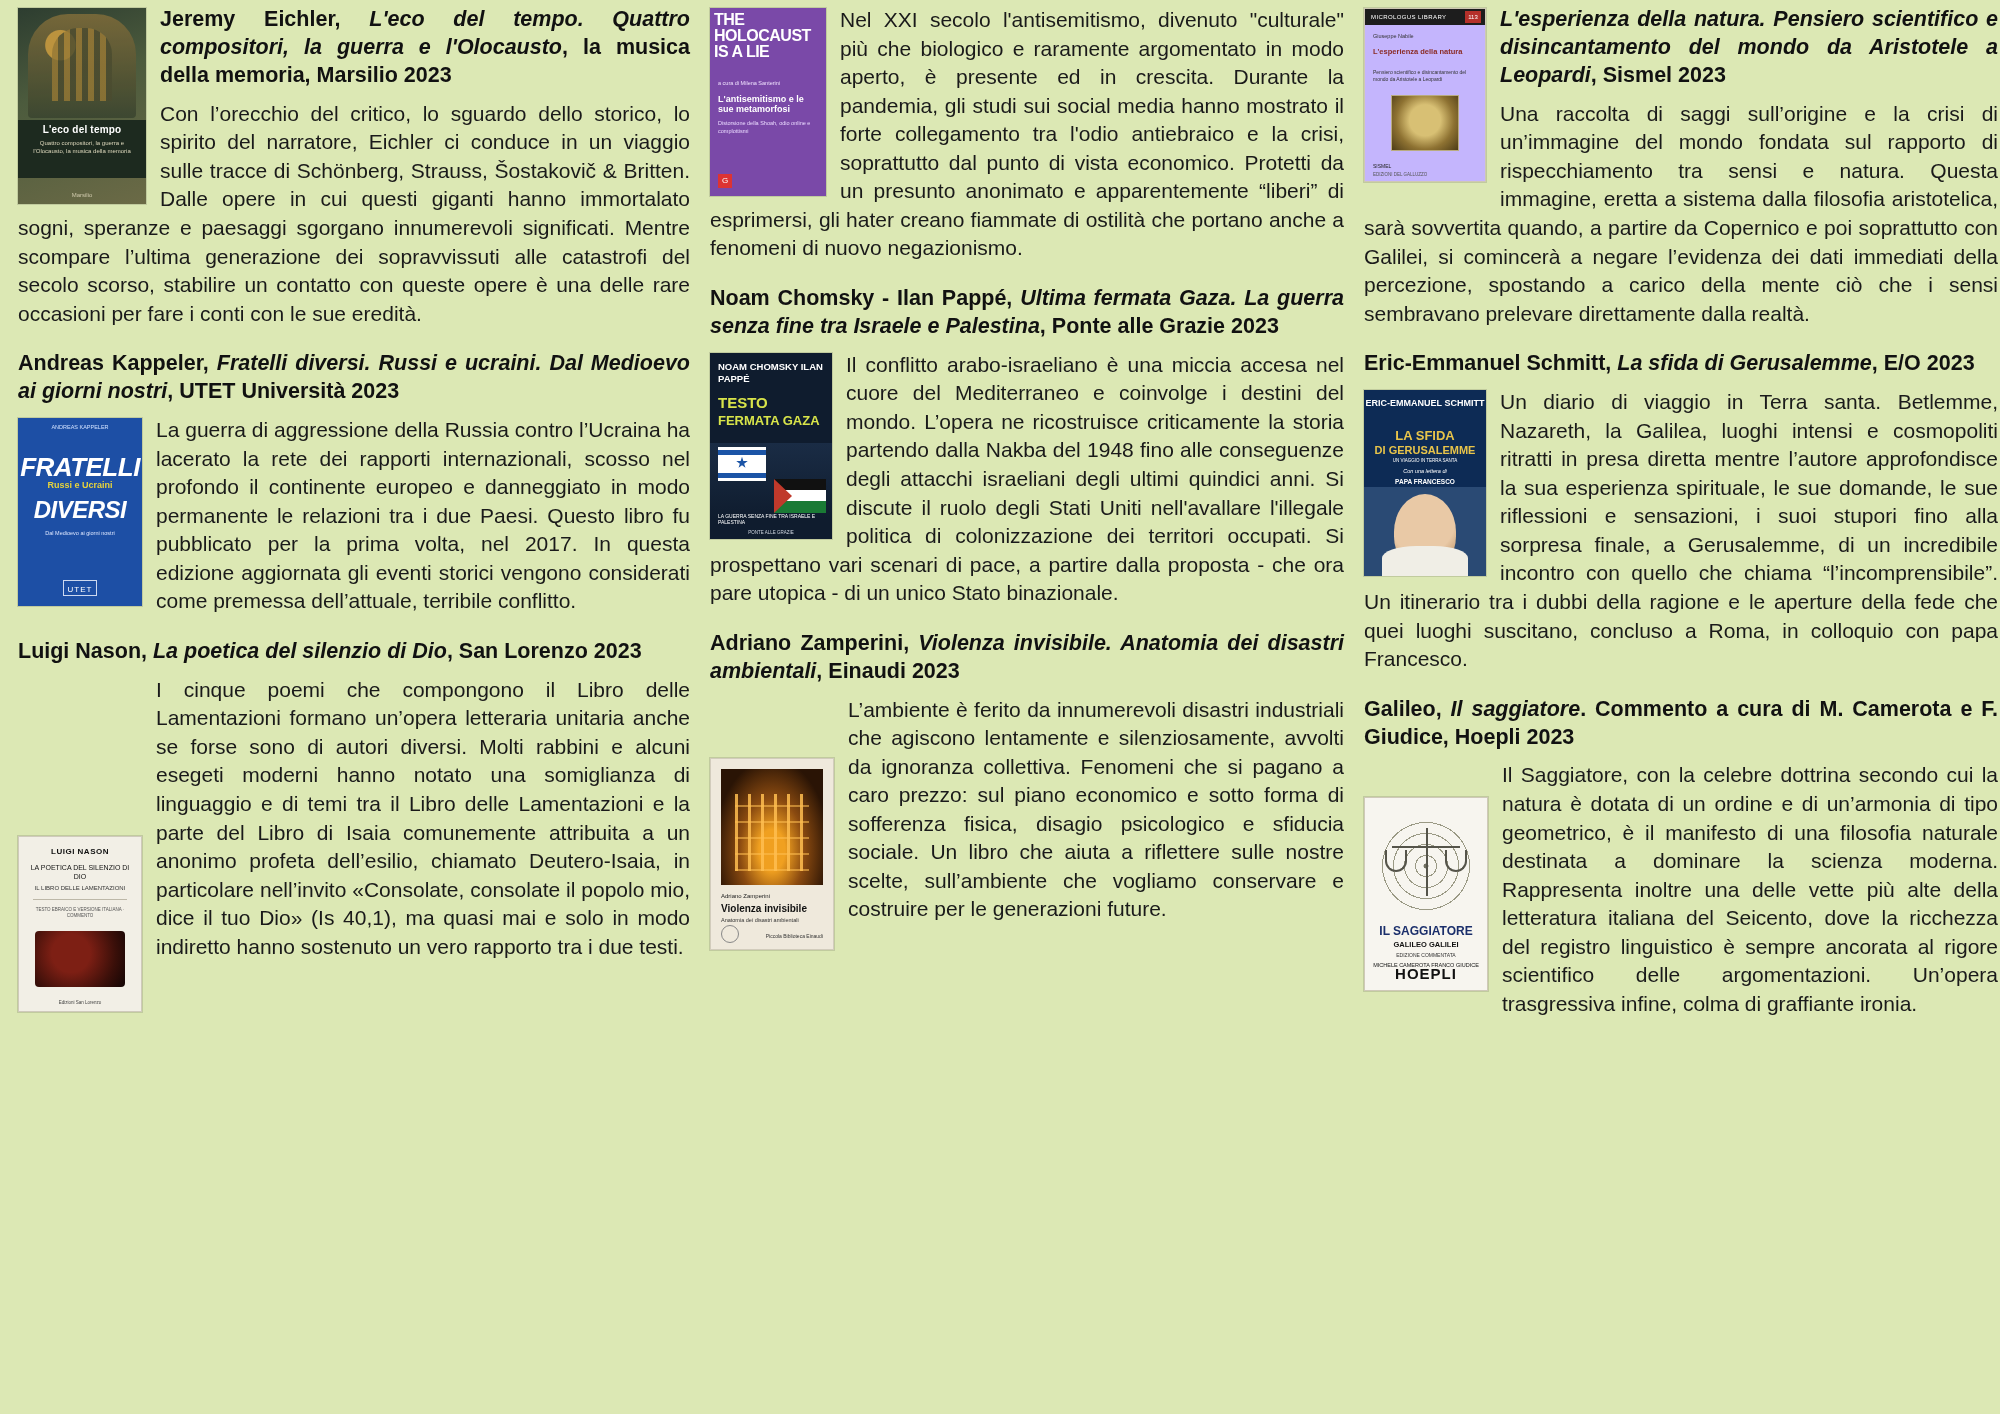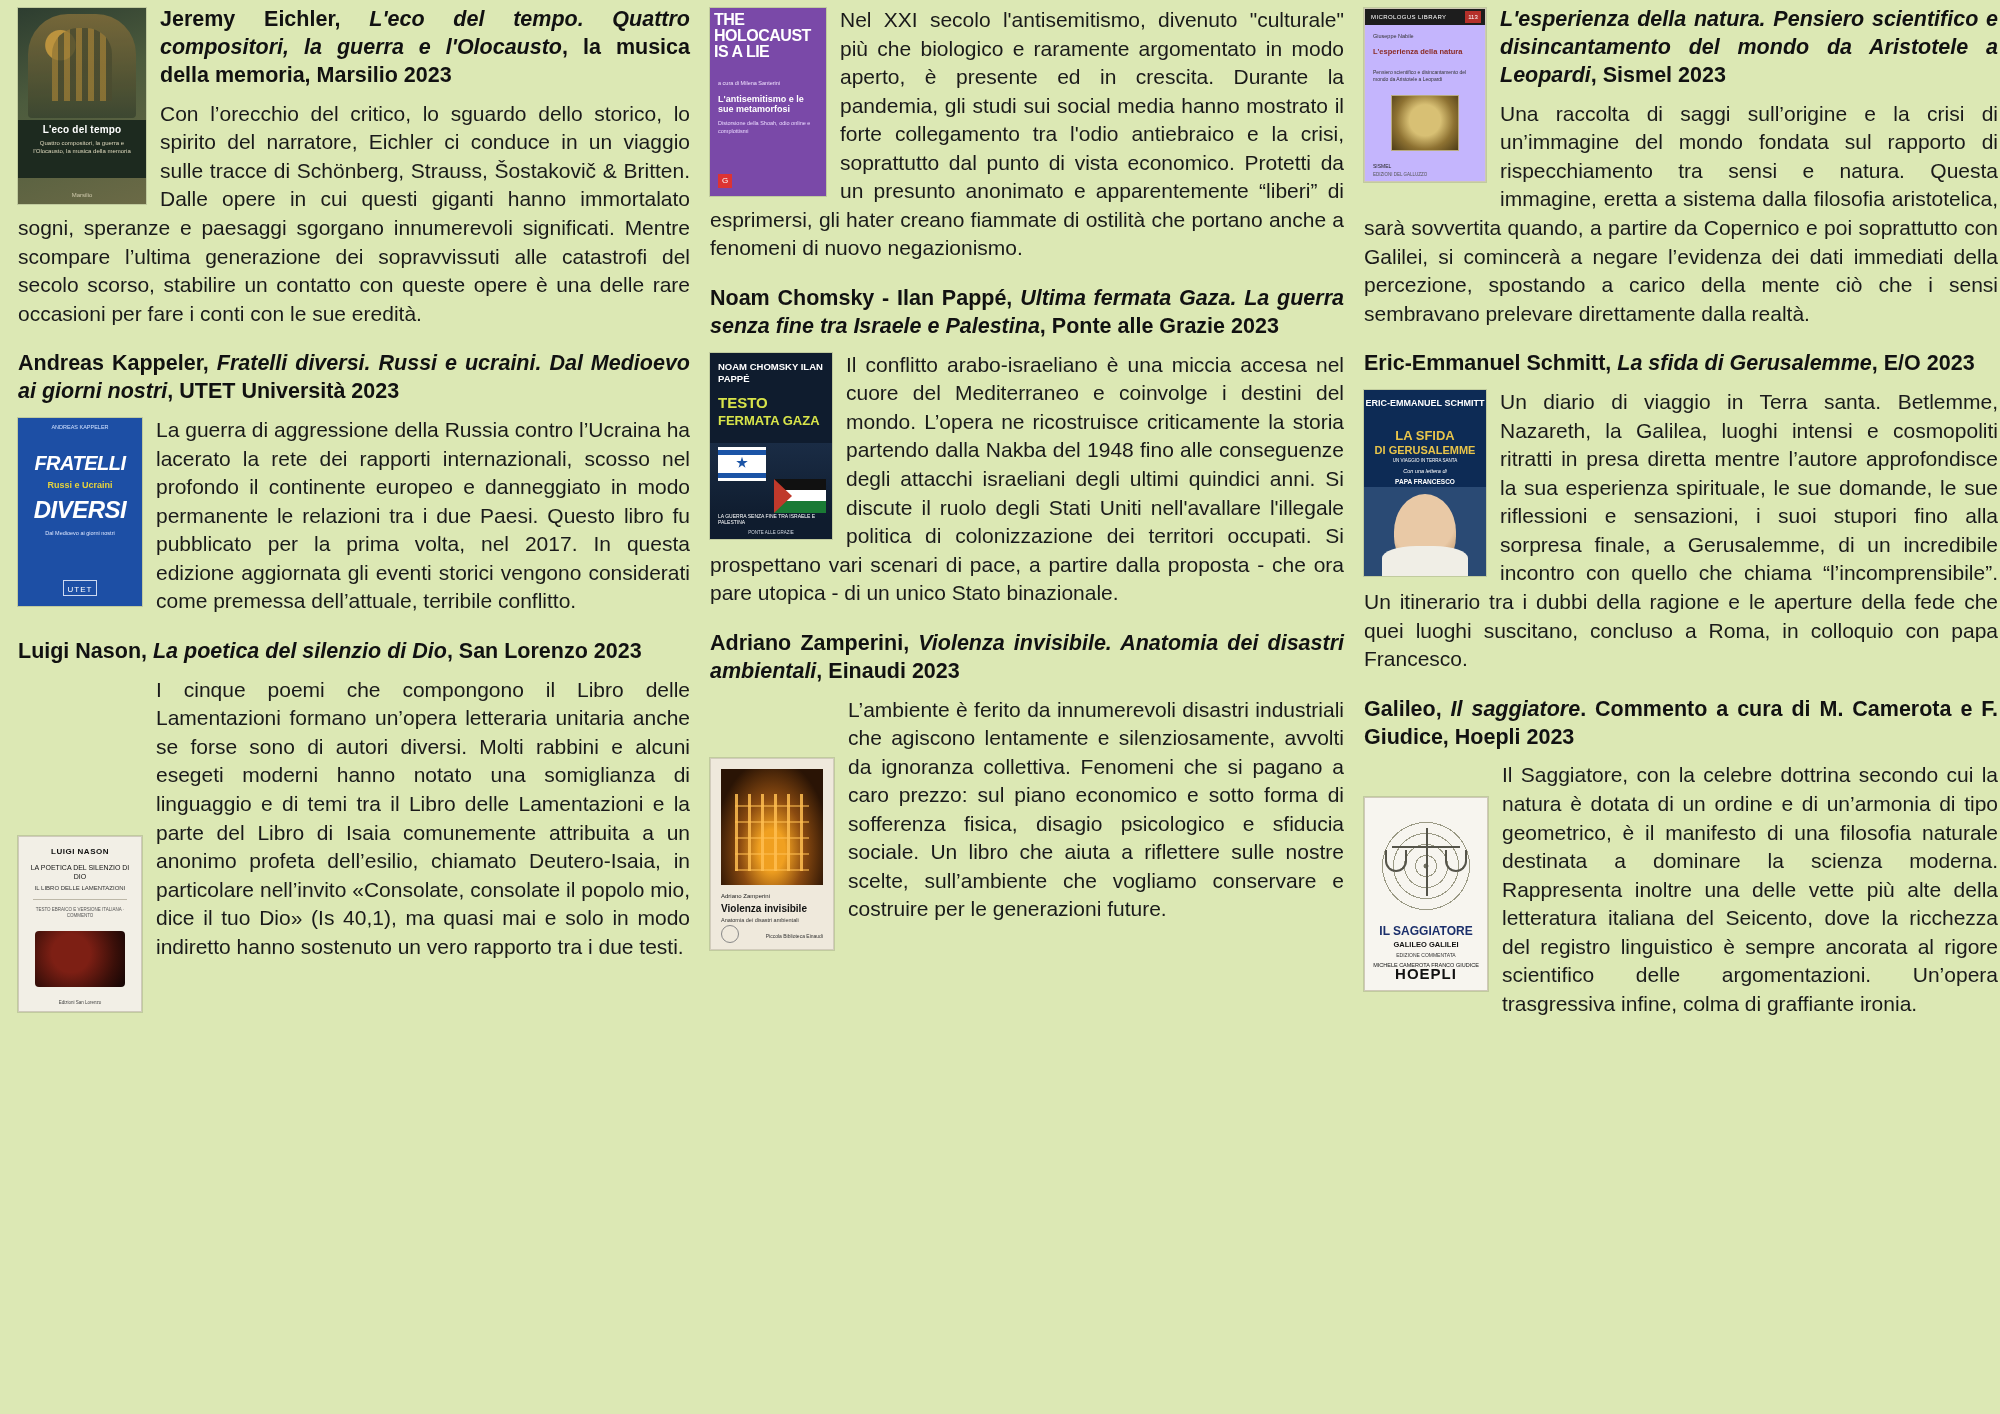--- a/index.html
+++ b/index.html
@@ -96,21 +96,21 @@
   .cover-eichler .ctitle { top: 116px; font-size: 10px; font-weight: bold; letter-spacing:.2px;}
   .cover-eichler .csub { top: 132px; font-size: 6px; line-height: 1.25; padding: 0 8px; color:#dcd7bb; }
   .cover-eichler .cpub { bottom: 6px; font-size: 6px; color:#cfc9ab; }
 
   
   .cover-fratelli {
     width: 124px; height: 188px;
     background: #1d4fa5;
   }
   .cover-fratelli .top { position:absolute; top:6px; left:0; right:0; text-align:center; font-size:5.5px; color:#cfe0ff;}
-  .cover-fratelli .ctitle { top: 34px; font-size: 20px; font-weight: bold; font-style: italic; letter-spacing:-0.5px;}
+  .cover-fratelli .ctitle { top: 34px; font-size: 26px; font-weight: bold; font-style: italic; letter-spacing:-0.5px;}
   .cover-fratelli .csub { top: 62px; font-size: 9px; color: #e7d33b; font-weight: bold;}
   .cover-fratelli .ctitle2 { position:absolute; left:0; right:0; top: 78px; text-align:center; font-size: 24px; font-weight:bold; font-style:italic; color:#fff; letter-spacing:-0.5px;}
   .cover-fratelli .csub2 { position:absolute; left:0;right:0; top:112px; text-align:center; font-size:5.5px; color:#dce6ff;}
   .cover-fratelli .logo {
     position:absolute; bottom:10px; left:50%; transform:translateX(-50%);
     width: 34px; height: 16px; border:1px solid #cdd9f0; color:#fff;
     font-size:8px; text-align:center; line-height:18px; letter-spacing:1px;
   }
 
   

